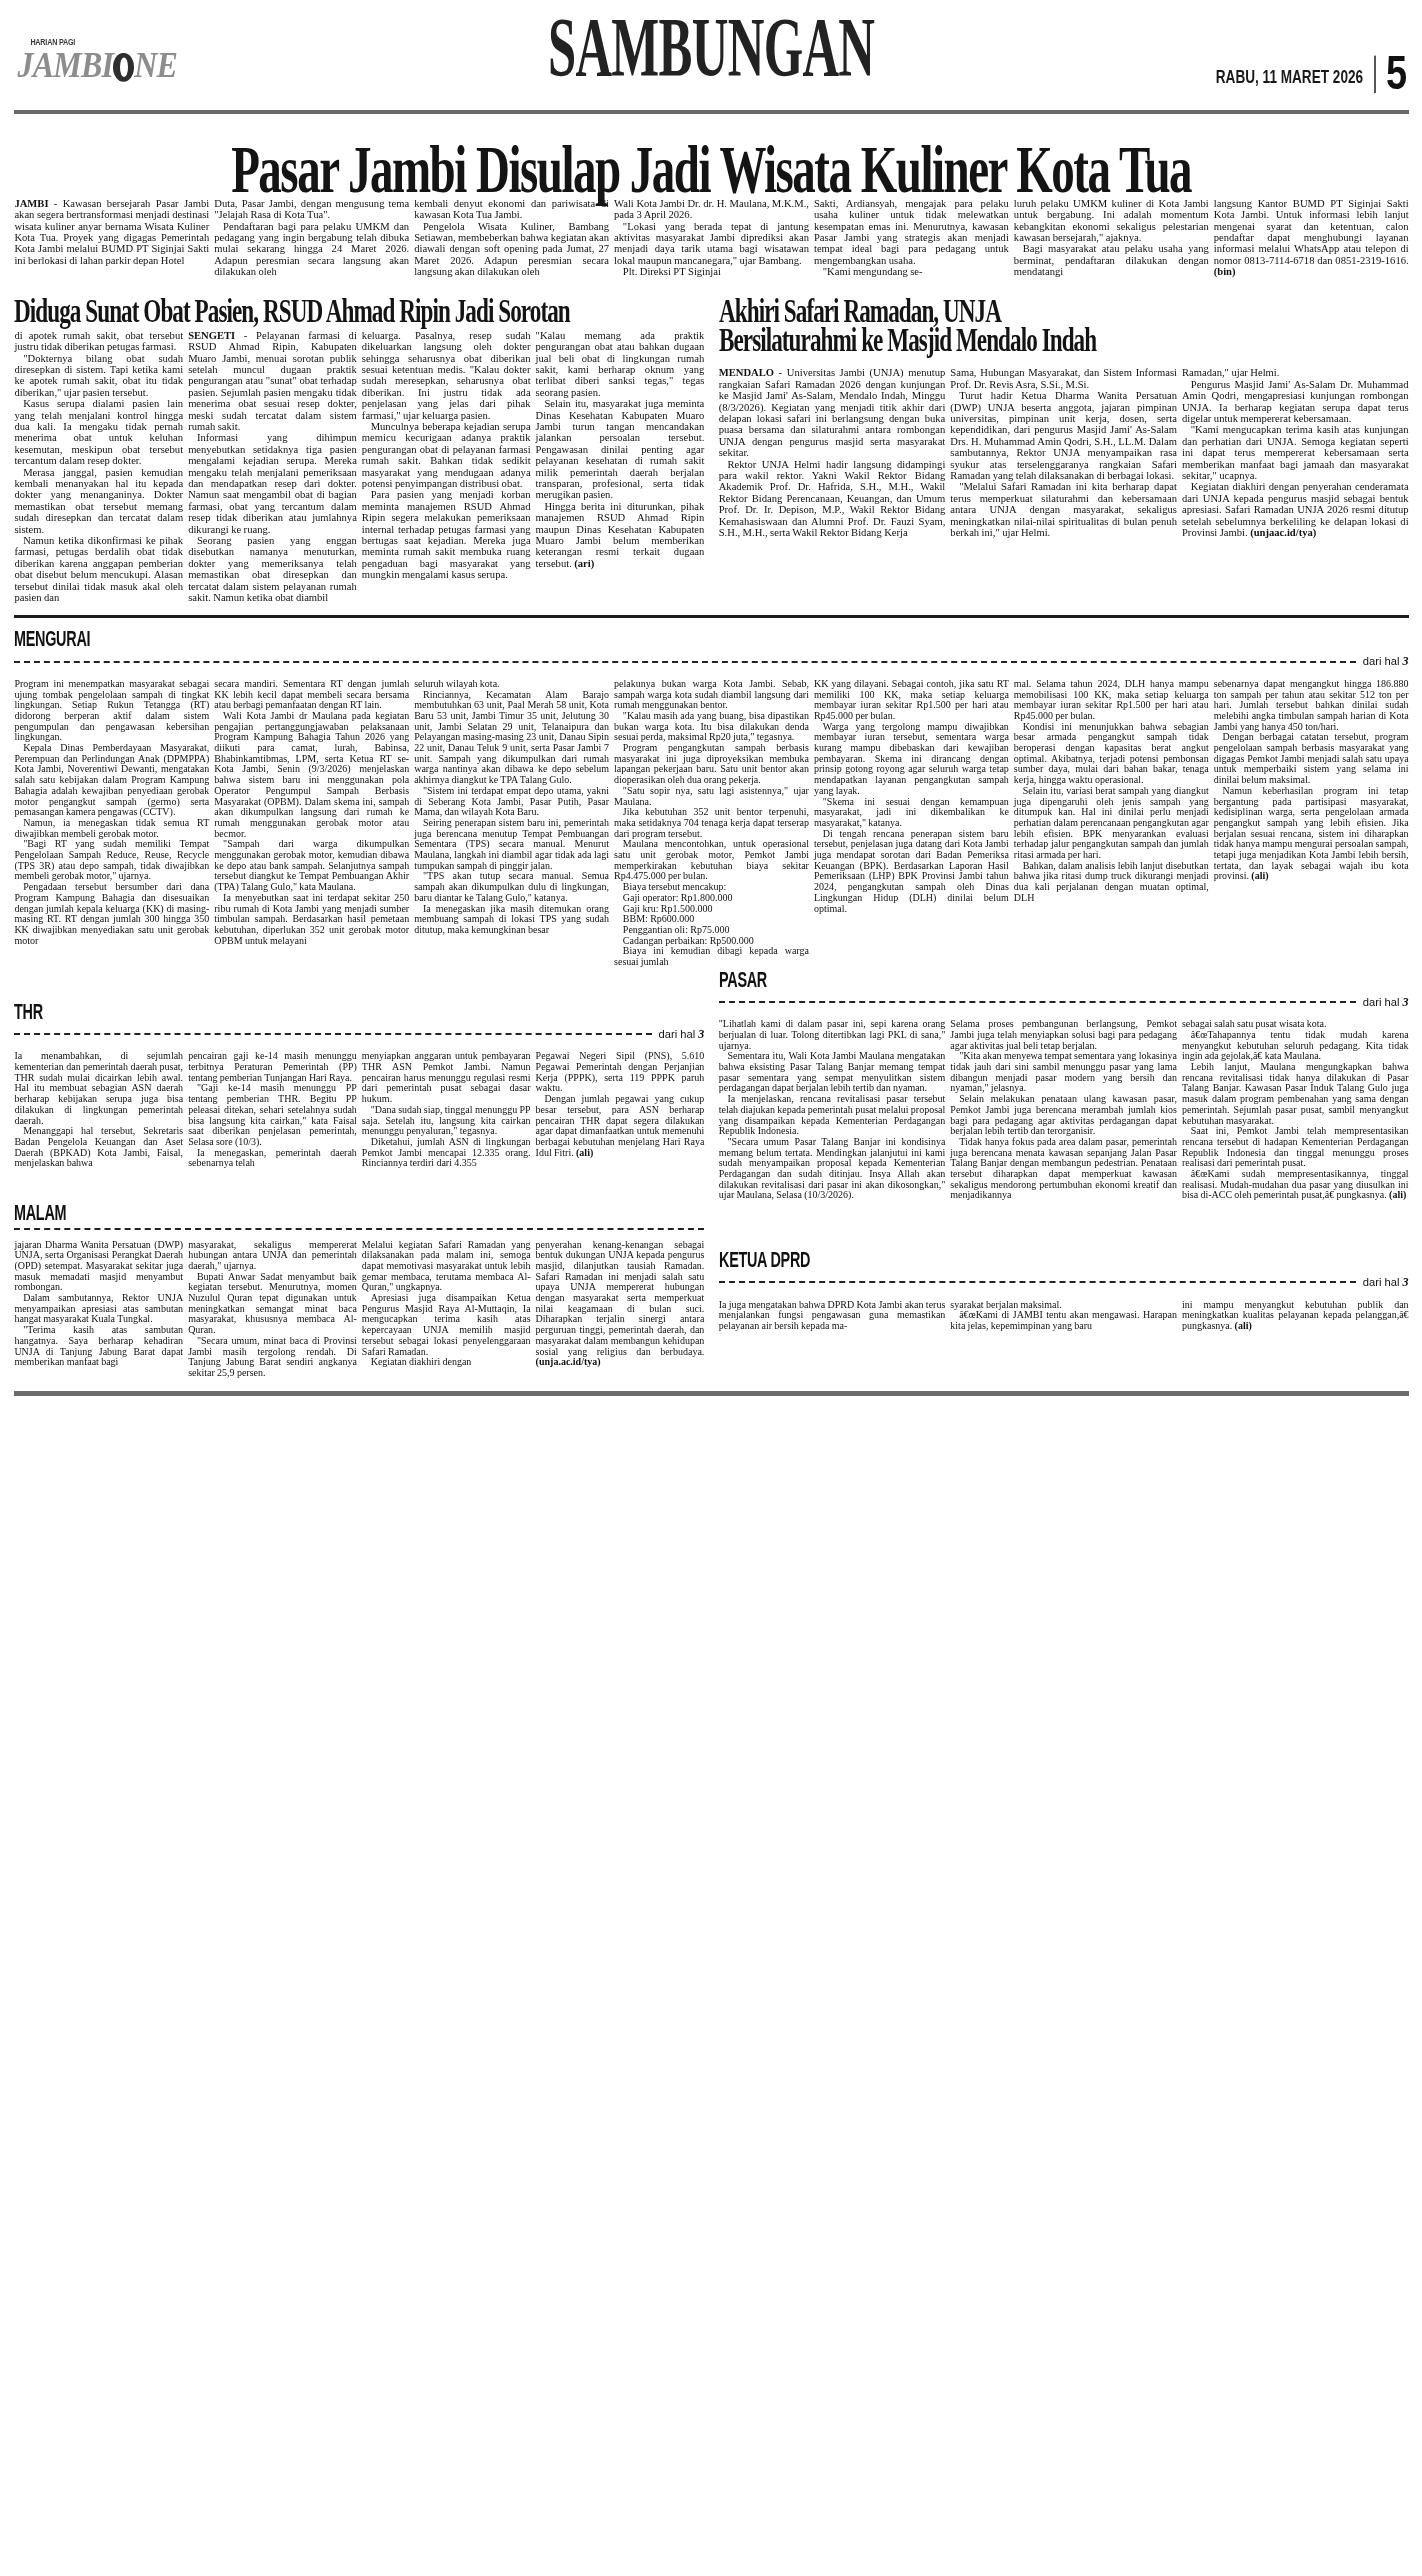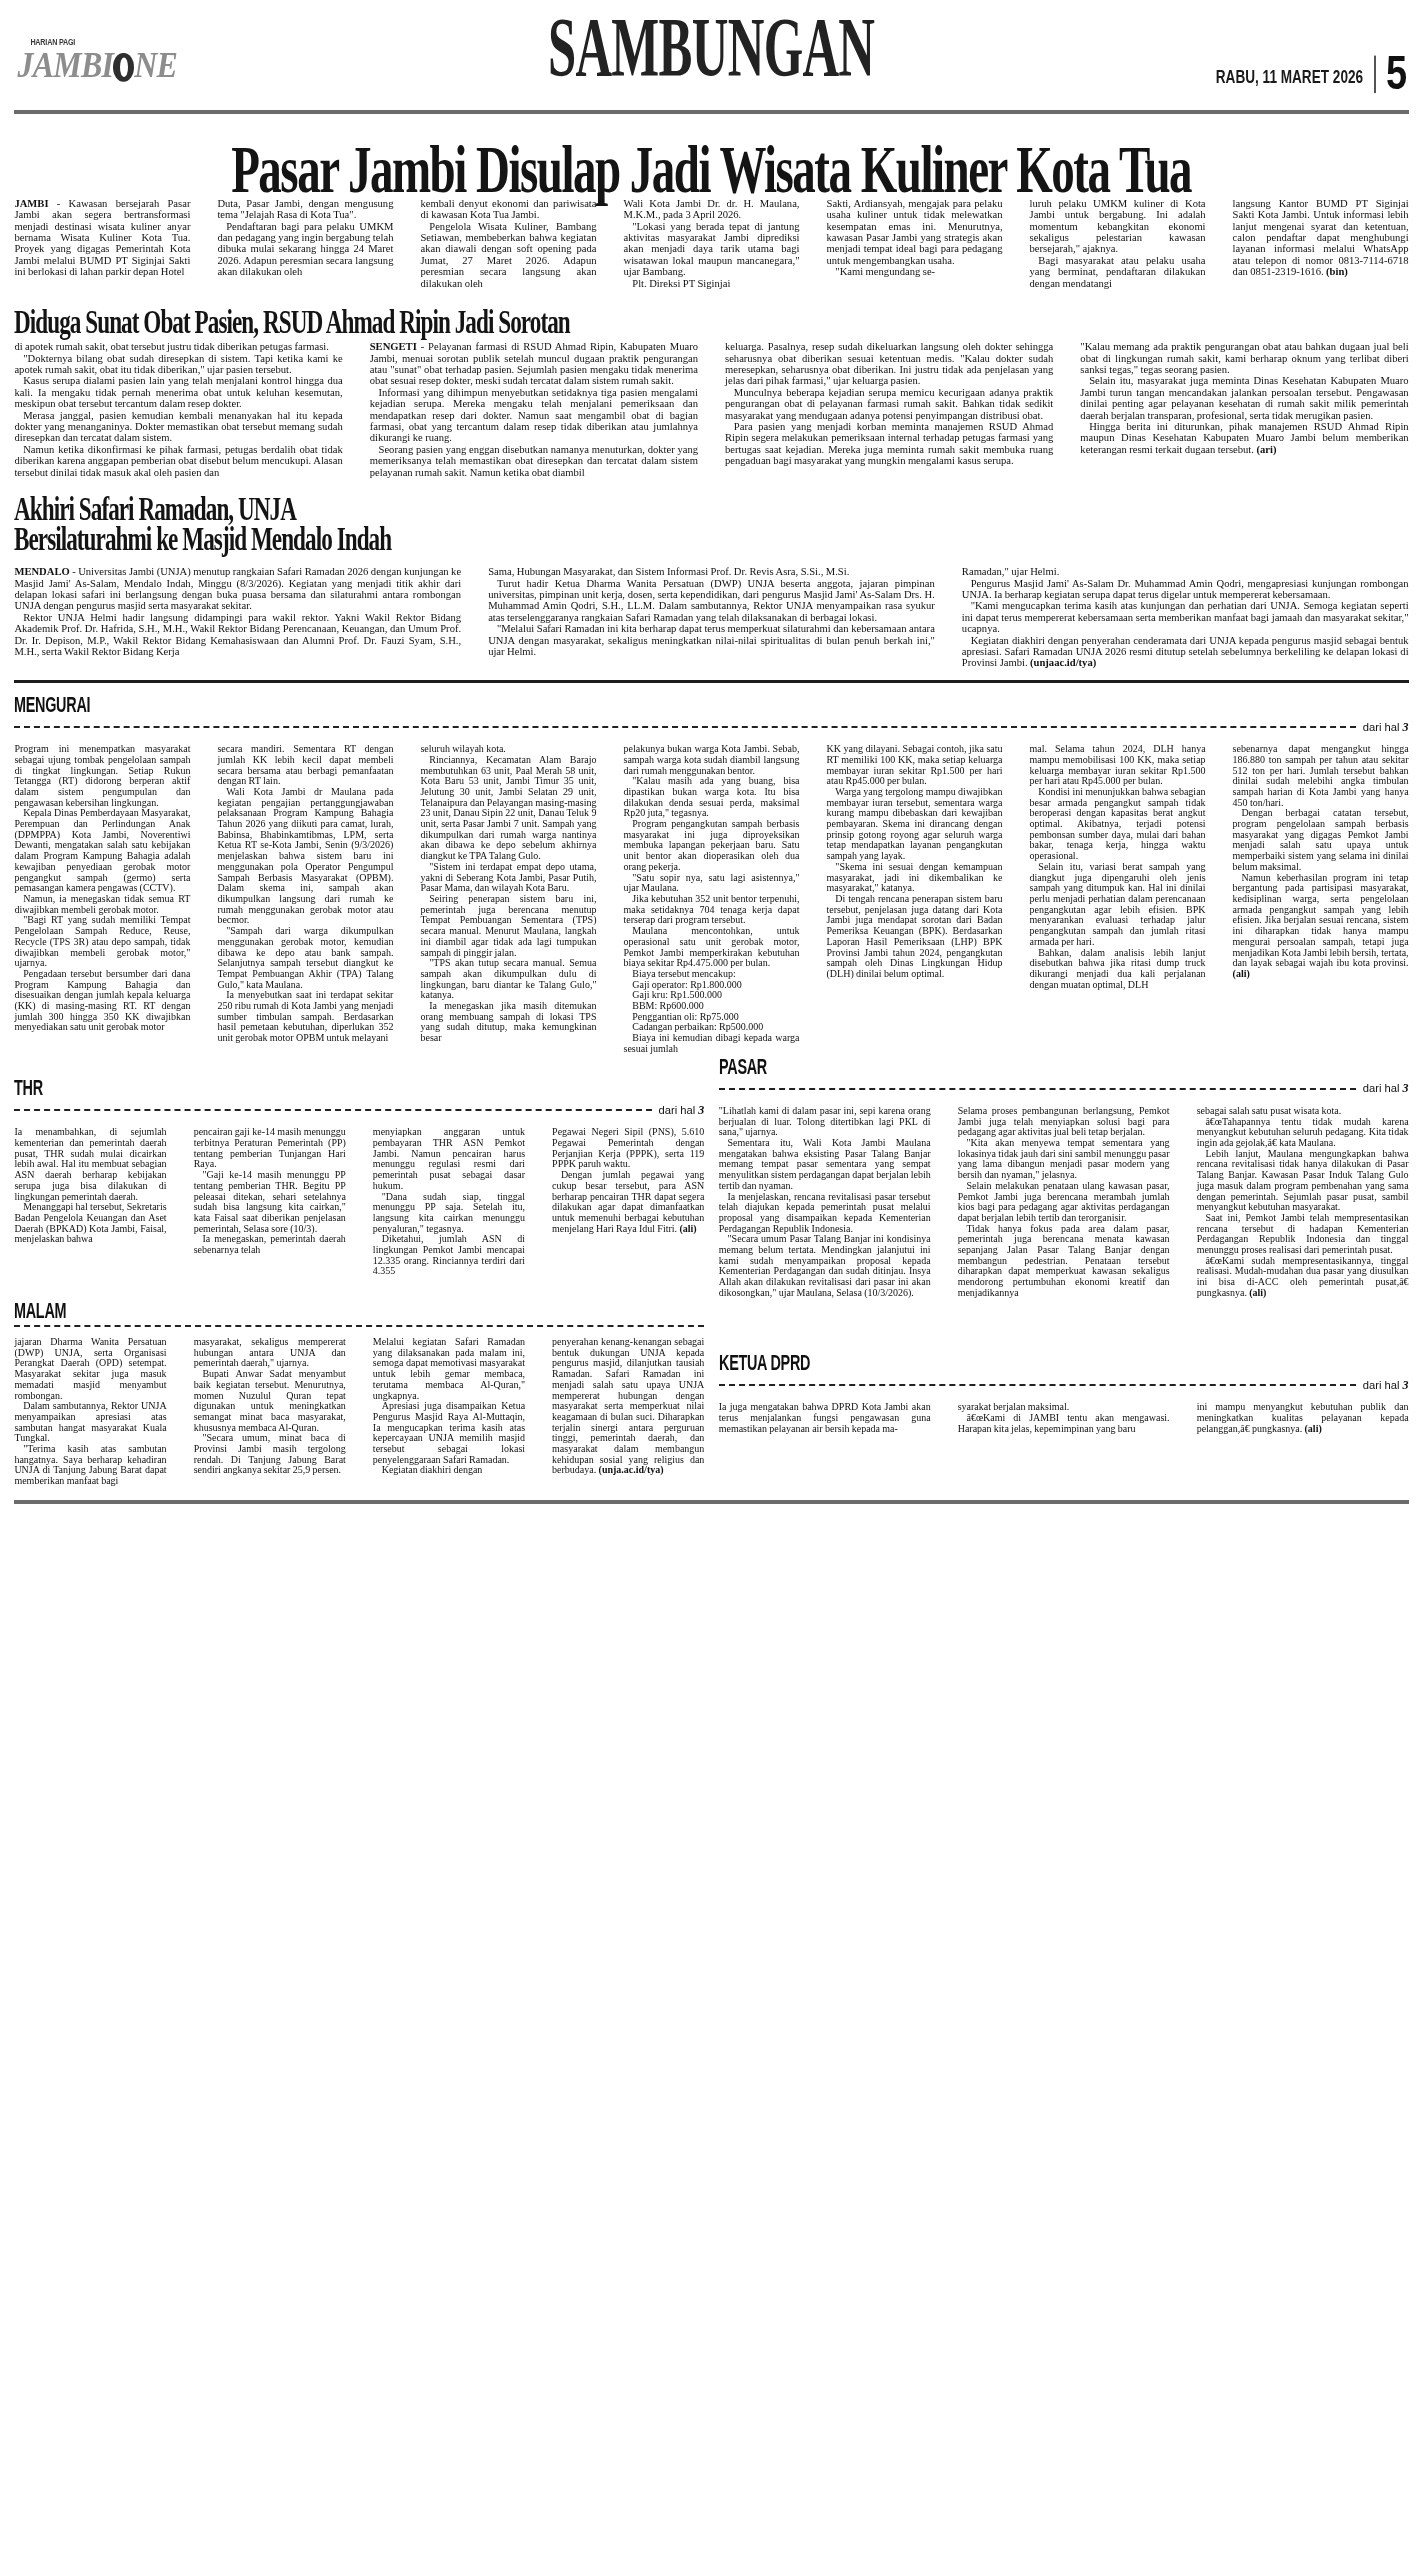--- a/index.html
+++ b/index.html
@@ -76,41 +76,41 @@
   .lead-head {
     font-family:"Liberation Serif", serif;
     font-weight:700; font-size:50px; letter-spacing:-1.6px;
     color:#141414; line-height:1.0;
     text-align:center; margin:21px 0 12.8px 0;
     transform:scaleY(1.35) scaleX(0.94); transform-origin:center top;
     white-space:nowrap;
   }
 
   
-  .cols { display:flex; gap:27px; align-items:flex-start; }
+  .cols { display:flex; gap:5px; align-items:flex-start; }
   .col { flex:1 1 0; min-width:0; }
   .col p {
     margin:0;
     font-size:10.6px;
     line-height:11.4px;
     text-align:justify;
     text-justify:inter-word;
     hyphens:auto;
     -webkit-hyphens:auto;
     word-spacing:-0.2px;
   }
   .col p + p { text-indent:8.8px; }
   .col p b, .col p strong { font-weight:700; }
   .dateline { font-weight:700; }
 
   
   .tight .col p { font-size:10px; line-height:10.7px; }
 
   
-  .tier2 { display:flex; gap:14.4px; margin:16px 0 0 0; align-items:flex-start;flex-direction:column; }
+  .tier2 { display:flex; gap:14.4px; margin:16px 0 0 0; align-items:flex-start; }
   .tier2 .half { flex:0 0 calc(50% - 7.2px); }
   .tier2-head {
     font-family:"Liberation Serif", serif;
     font-weight:700; color:#141414;
     letter-spacing:-1px; line-height:1.02;
     transform:scaleY(1.38) scaleX(0.95); transform-origin:left top;
   }
   .h-left  { font-size:24.4px; white-space:nowrap; margin-bottom:11.2px; }
   .h-right { font-size:24.4px; margin-bottom:4.8px; }
   .spacer-after-head { height:14.4px; }

